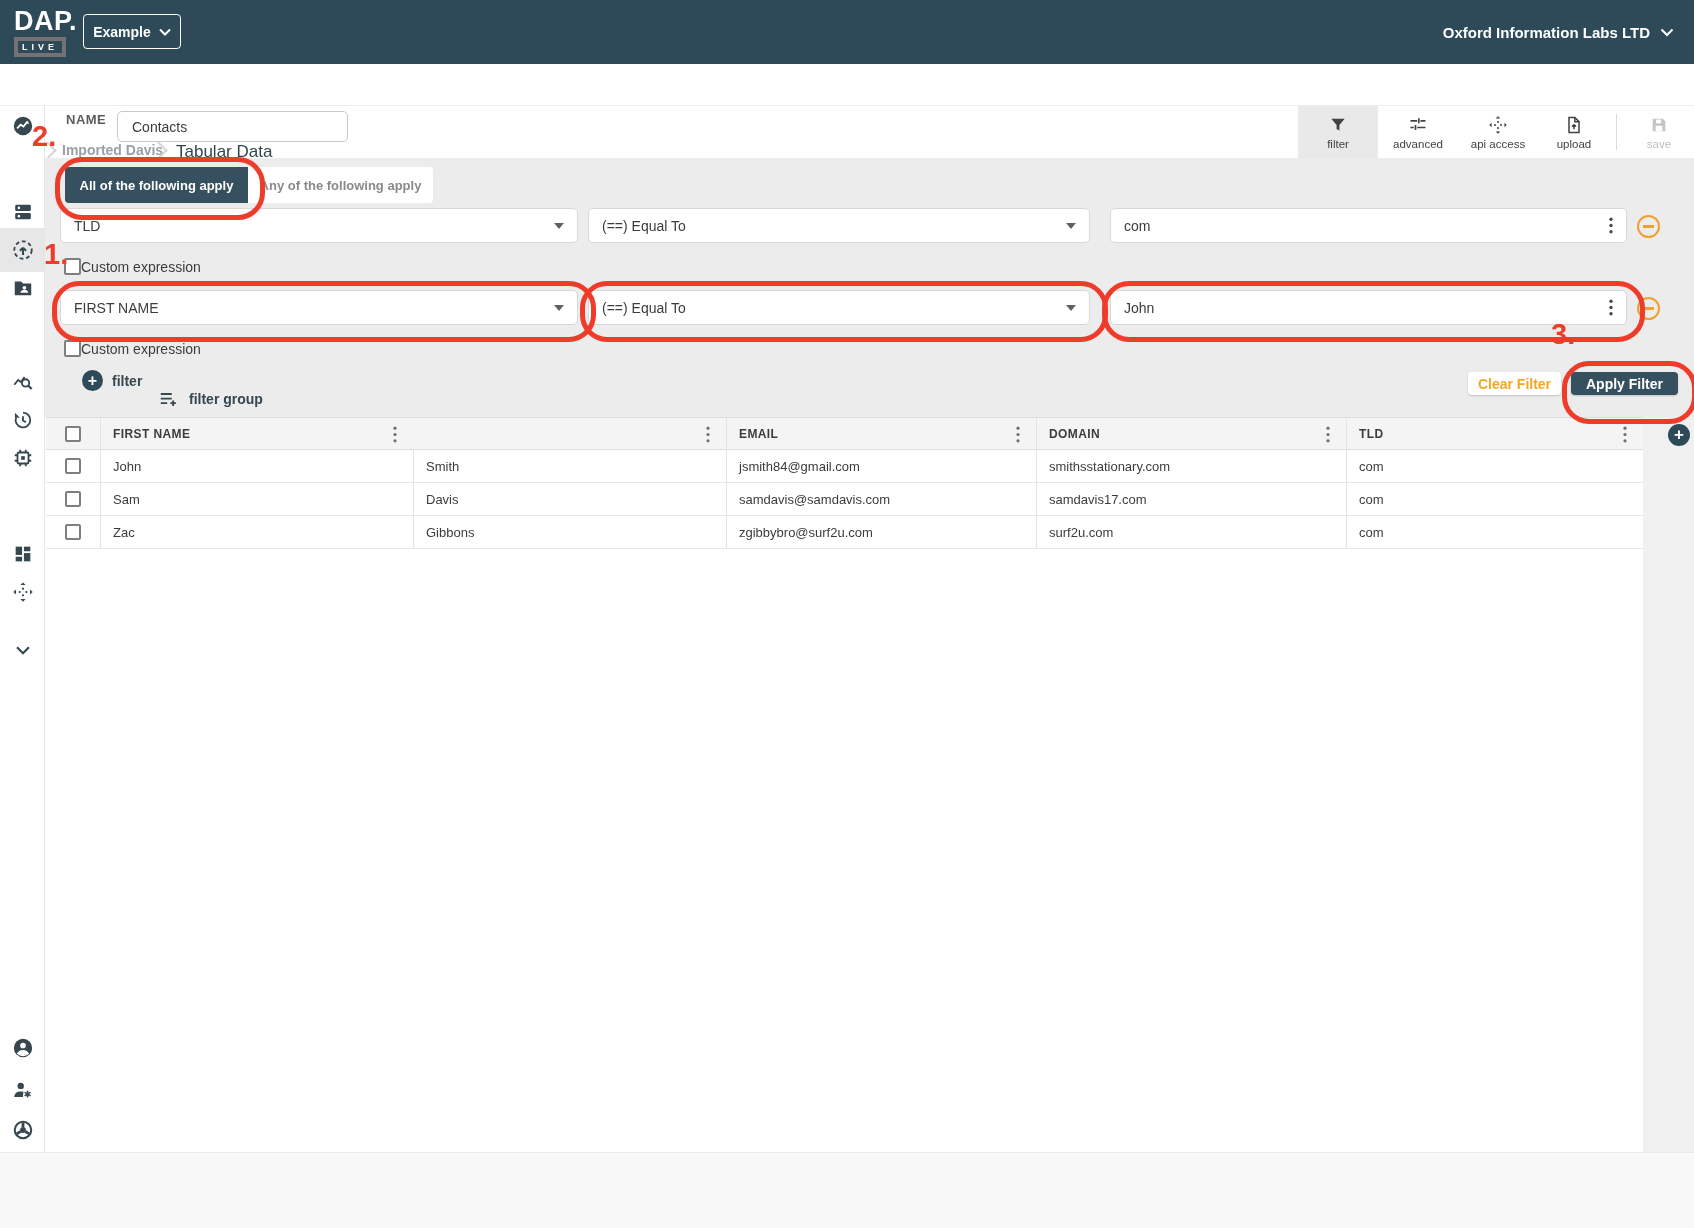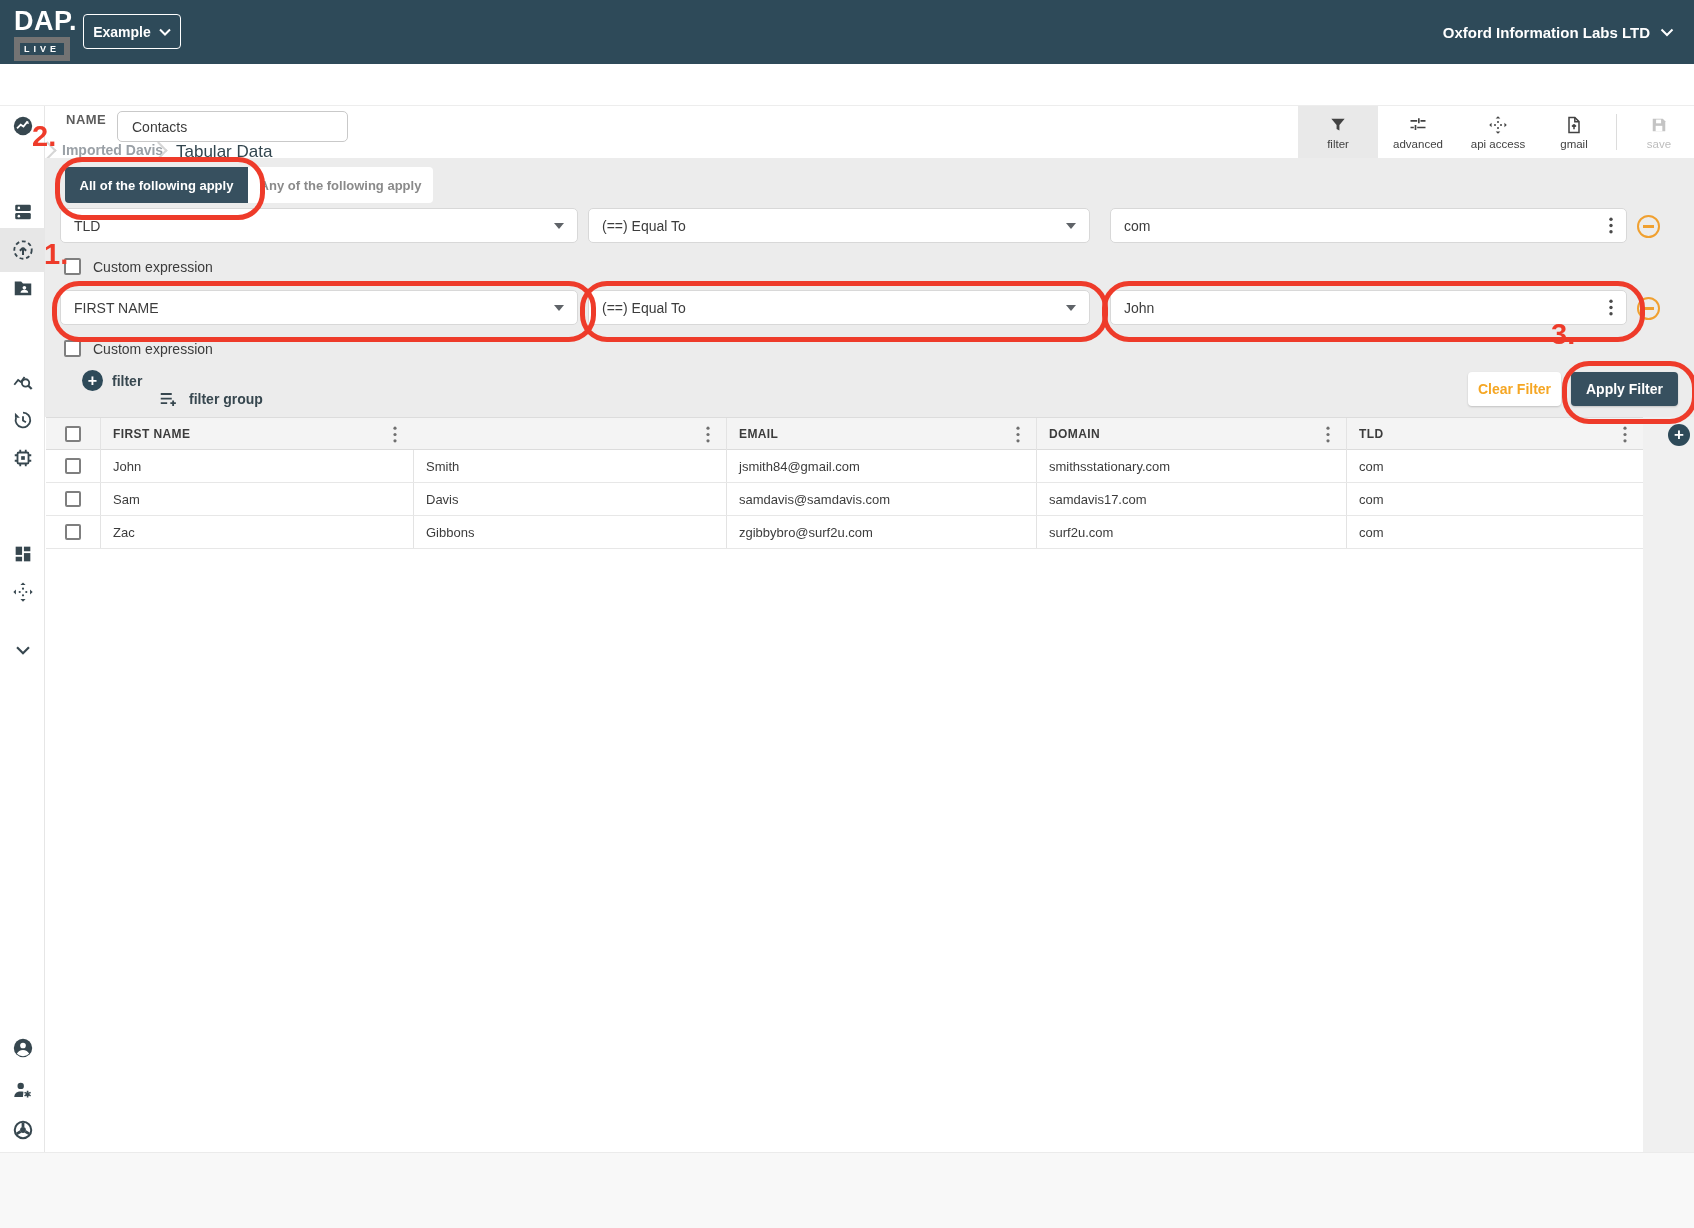--- a/index.html
+++ b/index.html
@@ -3,21 +3,21 @@
 <meta charset="utf-8">
 <style>
   html,body{margin:0;padding:0;background:#fff;}
   .canvas{position:relative;width:1694px;height:1228px;background:#ffffff;
           font-family:"Liberation Sans",sans-serif;overflow:hidden;}
   .abs{position:absolute;}
   
   .topbar{left:0;top:0;width:1694px;height:64px;background:#2e4a59;}
   .logo{left:14px;top:7px;color:#fff;}
   .logo-main{font-size:27px;font-weight:bold;letter-spacing:.5px;line-height:28px;}
-  .logo-sub{display:inline-block;border:6px solid #737373;padding:0px 4px;font-size:9px;
+  .logo-sub{display:inline-block;border:4px solid #737373;padding:0px 4px;font-size:9px;
             font-weight:bold;letter-spacing:4px;line-height:12px;margin-top:2px;}
   .ws-btn{left:83px;top:14px;width:98px;height:35px;border:1.5px solid #fff;border-radius:4px;
           box-sizing:border-box;display:flex;align-items:center;justify-content:center;gap:8px;
           color:#fff;font-size:14px;font-weight:bold;cursor:pointer;}
   .org{right:20px;top:0;height:64px;display:flex;align-items:center;gap:10px;color:#fff;
        font-size:15px;font-weight:bold;cursor:pointer;}
   
   .crumbbar{left:0;top:64px;width:1694px;height:42px;background:#fff;border-bottom:1px solid #ededed;box-sizing:border-box;}
   .sep{width:11px;height:11px;border-top:2px solid #d6d6d6;border-right:2px solid #d6d6d6;
        transform:rotate(45deg);}
@@ -48,26 +48,26 @@
   .fsel,.fval{height:35px;box-sizing:border-box;background:#fff;border:1px solid #d8d8d8;border-radius:5px;
          display:flex;align-items:center;justify-content:space-between;padding:0 13px;
          font-size:14px;color:#3c3c3c;cursor:pointer;}
   .caret{width:0;height:0;border-left:5.5px solid transparent;border-right:5.5px solid transparent;
          border-top:6px solid #5f6368;}
   .minusbtn{width:23px;height:23px;border:2.5px solid #f0a030;border-radius:50%;box-sizing:border-box;
             display:flex;align-items:center;justify-content:center;cursor:pointer;background:transparent;}
   .minusbar{width:11px;height:2.5px;background:#f0a030;}
   .cb{width:17px;height:17px;border:2px solid #7f7f7f;border-radius:2px;background:#fff;
       box-sizing:border-box;cursor:pointer;flex:0 0 auto;}
-  .cerow{display:flex;align-items:center;gap:12px;font-size:14px;color:#3c3c3c;}
+  .cerow{display:flex;align-items:center;gap:0;font-size:14px;color:#3c3c3c;}
   .addrow{display:flex;align-items:center;gap:9px;cursor:pointer;}
   .addrow .alabel{font-size:14px;font-weight:bold;color:#37474f;}
   .pluscircle{width:21px;height:21px;border-radius:50%;background:#2e4a59;color:#fff;display:flex;
               align-items:center;justify-content:center;font-size:16px;font-weight:bold;line-height:1;}
-  .btn{height:34px;box-sizing:border-box;border-radius:4px;display:flex;align-items:center;
+  .btn{height:23px;box-sizing:border-box;border-radius:4px;display:flex;align-items:center;
        justify-content:center;font-size:14px;font-weight:bold;cursor:pointer;
        box-shadow:0 1px 2px rgba(0,0,0,.18);}
   .btn-clear{left:1468px;top:372px;width:93px;background:#fff;color:#f5a623;}
   .btn-apply{left:1571px;top:372px;width:107px;background:#37505f;color:#fff;}
   
   .thead{left:46px;top:417px;width:1597px;height:33px;background:#f4f4f4;border-top:1px solid #dcdcdc;
          border-bottom:1px solid #dcdcdc;box-sizing:border-box;}
   .trow{left:46px;width:1597px;height:33px;background:#fff;border-bottom:1px solid #e7e7e7;box-sizing:border-box;}
   .hcell,.dcell{position:absolute;top:0;height:32px;display:flex;align-items:center;padding-left:12px;
                 box-sizing:border-box;}
@@ -274,21 +274,21 @@
         </g>
       </svg>
     <span class="tlabel">api access</span>
   </div>
   <div class="abs titem" style="left:1538px;width:72px">
     <svg viewBox="0 0 24 24">
         <path d="M6 3h7l5 5v13H6z" fill="none" stroke="#424242" stroke-width="1.8"></path>
         <path d="M13 3v5h5" fill="none" stroke="#424242" stroke-width="1.8"></path>
         <path d="M12 17v-5.5m0 0l-2.4 2.4M12 11.5l2.4 2.4" stroke="#424242" stroke-width="1.8" fill="none"></path>
       </svg>
-    <span class="tlabel">gmail</span>
+    <span class="tlabel">upload</span>
   </div>
   <div class="abs tdivider"></div>
   <div class="abs titem disabled" style="left:1624px;width:70px">
     <svg viewBox="0 0 24 24">
         <path d="M4.5 4.5h12l3 3v12h-15z" fill="#c4c4c4"></path>
         <rect x="8" y="13" width="8" height="6.5" fill="#fff"></rect>
         <rect x="8.5" y="5.5" width="6" height="4.5" fill="#fff"></rect>
       </svg>
     <span class="tlabel">save</span>
   </div>

